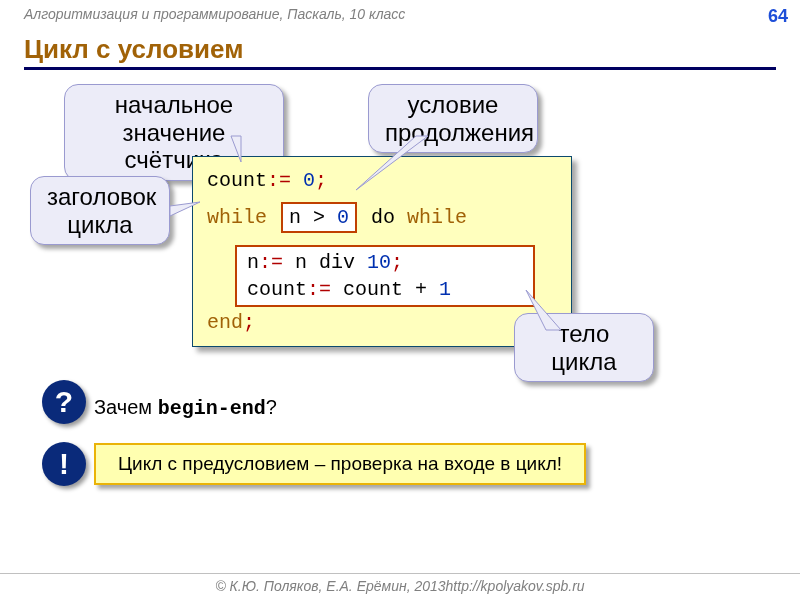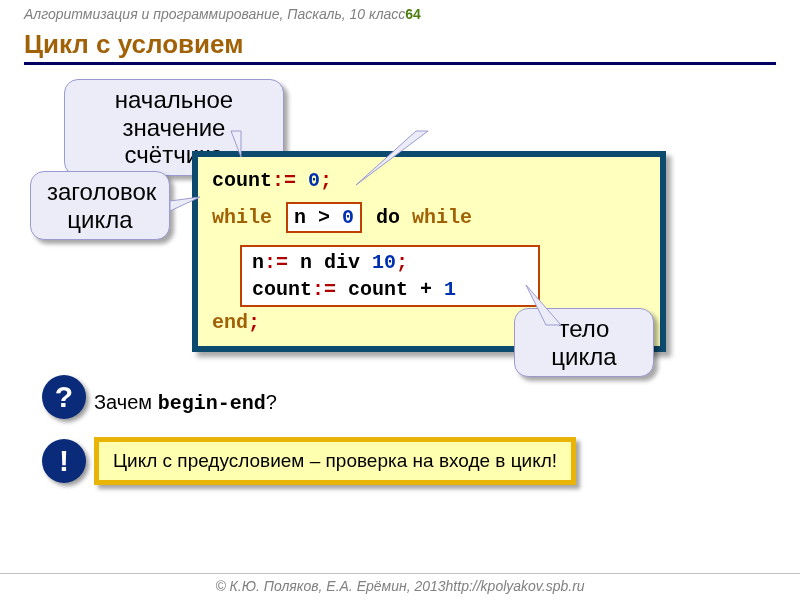--- a/index.html
+++ b/index.html
@@ -11,24 +11,24 @@
     font-family: Arial, sans-serif;
     position: relative;
     overflow: hidden;
   }
   .top-bar {
     color: #808080;
     font-style: italic;
     font-size: 14px;
     padding: 6px 12px 2px 24px;
     display: flex;
-    justify-content: flex-start;
+    justify-content: space-between;
     border-bottom: 1px solid transparent;
   }
-  .top-bar .pnum { font-weight: bold; font-style: normal; font-size: 14px; color: #4d7c0f; }
+  .top-bar .pnum { font-weight: bold; font-style: normal; font-size: 18px; color: #1d4ed8; }
   .title-row {
     padding: 0 24px;
   }
   .title {
     font-size: 26px;
     font-weight: bold;
     color: #a16207;
     padding-bottom: 2px;
     border-bottom: 3px solid #000060;
     margin: 4px 0 10px 0;
@@ -46,27 +46,27 @@
     padding: 6px 16px;
     font-size: 24px;
     color: #000;
     text-align: center;
     box-shadow: 4px 4px 4px rgba(0,0,0,0.35);
     line-height: 1.15;
   }
   .codebox {
     position: absolute;
     left: 176px; top: 76px;
-    width: 474px;
+    width: 380px;
     background: #ffffbe;
-    border: 6px solid #0c4a6e;
+    border: 1px solid #0c4a6e;
     box-shadow: 5px 5px 5px rgba(0,0,0,0.35);
     padding: 10px 14px 10px 14px;
     font-family: "Courier New", monospace;
-    font-weight: bold;
+    font-weight: normal;
     font-size: 20px;
     line-height: 1.35;
     color: #000;
   }
   .kw-blue  { color: #a16207; }
   .kw-teal  { color: #000000; }
   .num      { color: #0030b0; }
   .punct    { color: #b00000; }
   .inner-box {
     display: inline-block;
@@ -101,23 +101,23 @@
     box-shadow: 3px 3px 4px rgba(0,0,0,0.4);
     flex: none;
     margin-right: 8px;
   }
   .qtext {
     font-size: 20px;
     margin-top: 12px;
   }
   .warnbox {
     background: #ffffb0;
-    border: 5px solid #eab308;
+    border: 2px solid #eab308;
     box-shadow: 4px 4px 4px rgba(0,0,0,0.35);
-    padding: 8px 14px;
+    padding: 8px 22px;
     font-size: 19px;
   }
   .mono { font-family: "Courier New", monospace; font-weight: bold; }
   .footer {
     position: absolute;
     bottom: 6px; left: 0; right: 0;
     padding: 4px 22px 0 22px;
     display: flex;
     justify-content: center;
     color: #808080;
@@ -138,20 +138,21 @@
 </div>
 
 <div class="title-row">
   <div class="title">Цикл с условием</div>
 </div>
 
 <div class="stage">
 
   <div class="callout" style="left:48px; top:4px; width:220px;">начальное<br>значение счётчика</div>
 
+  <div class="callout" style="left:352px; top:4px; width:170px;">условие<br>продолжения</div>
 
   <div class="callout" style="left:14px; top:96px; width:140px;">заголовок<br>цикла</div>
 
   <div class="codebox">
     <div>
       <span>count</span><span class="punct">:= </span><span class="num">0</span><span class="punct">;</span>
     </div>
     <div>
       <span class="kw-blue">while</span>
       <span class="inner-box"><span>n &gt; </span><span class="num">0</span></span><span> do </span><span class="kw-blue">while</span>

